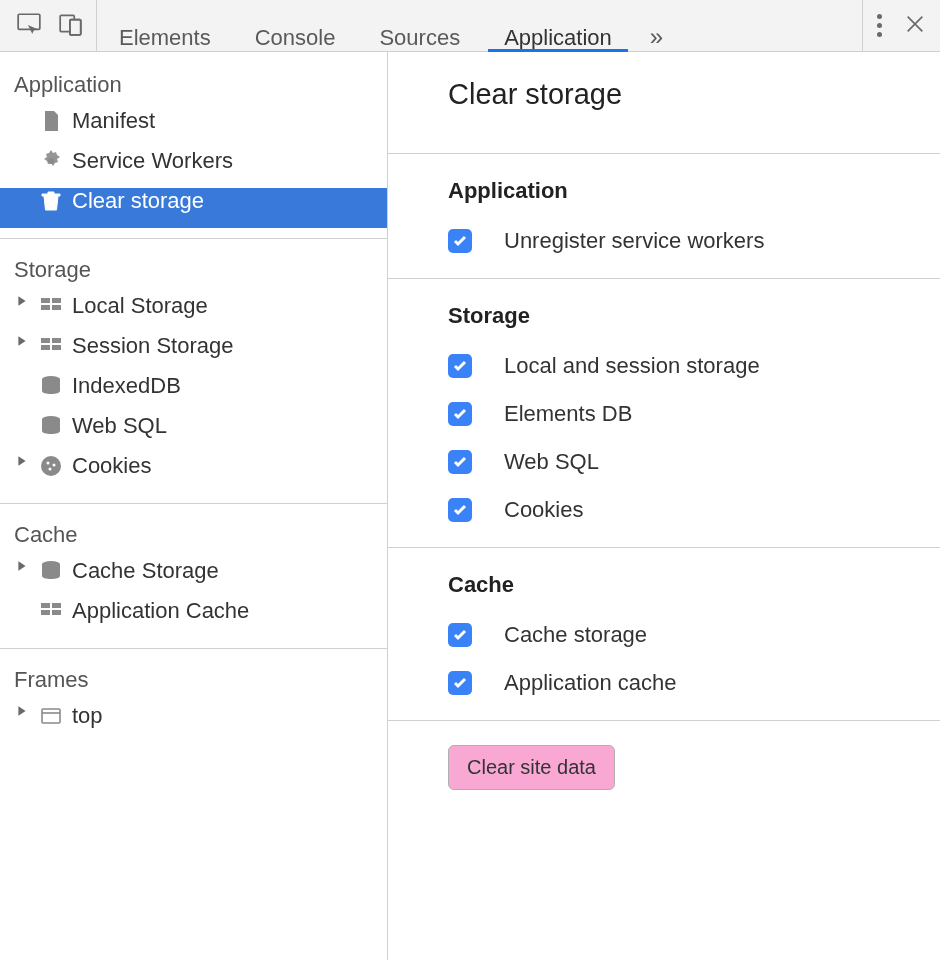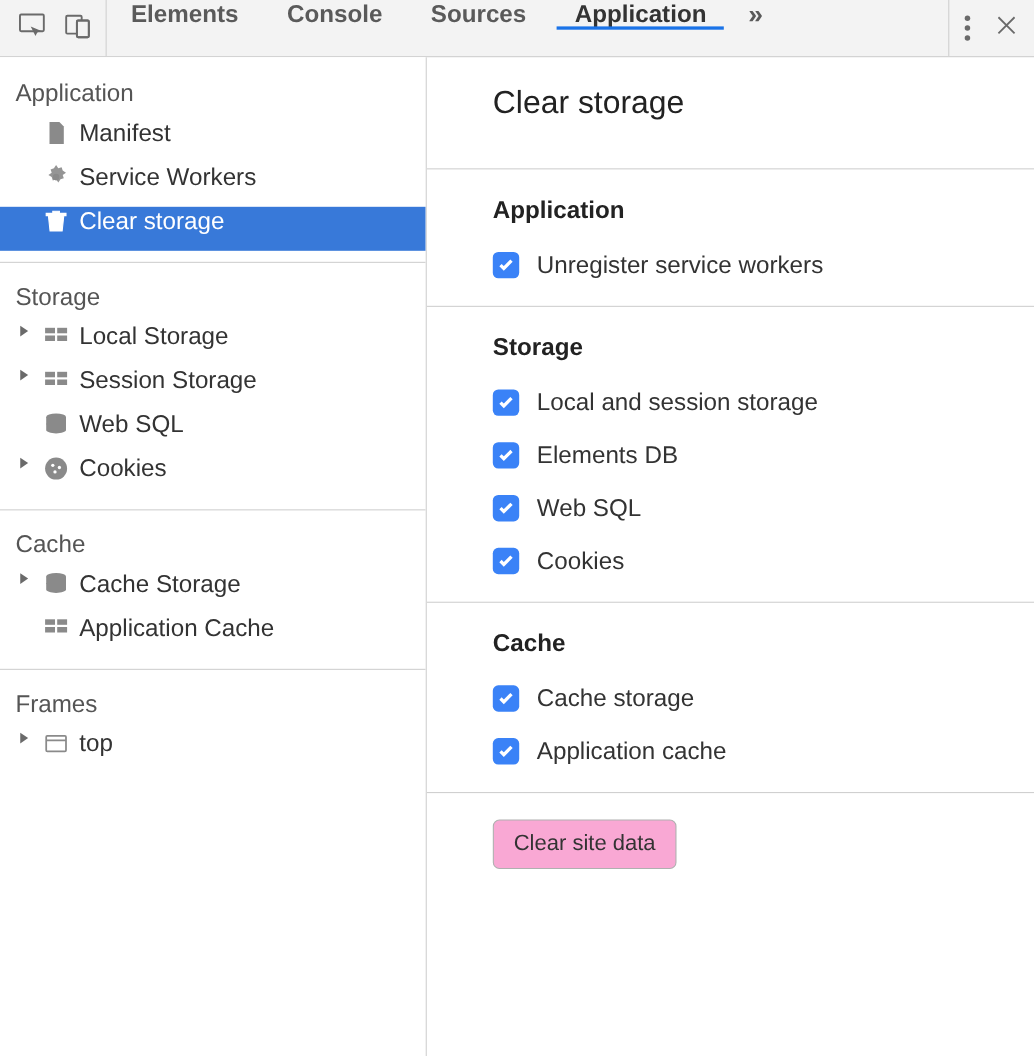--- a/index.html
+++ b/index.html
@@ -22,23 +22,22 @@
     padding-left: 4px;
   }
   .tb-iconwrap {
     display: flex; align-items: center;
     padding: 0 12px;
     border-right: 1px solid #d0d0d0;
     gap: 16px;
   }
   .tb-iconwrap svg { width: 26px; height: 26px; fill: none; stroke: #6a6a6a; stroke-width: 1.6; }
   .tab-strip {
-    display: flex; align-items: flex-start;
+    display: flex; align-items: flex-end;
     flex: 1;
-    font-weight: bold;
   }
   .tab {
     display: flex; align-items: center;
     padding: 0 22px;
     font-size: 22px;
     color: #5a5a5a;
     cursor: default;
     position: relative;
   }
   .tab.active {
@@ -142,21 +141,21 @@
     padding: 24px 60px 24px 60px;
   }
   .ct-section-title {
     font-size: 22px;
     font-weight: 600;
     color: #222;
     margin-bottom: 24px;
   }
   .check-row {
     display: flex; align-items: center;
-    gap: 16px;
+    gap: 32px;
     font-size: 22px;
     color: #333;
     margin-bottom: 22px;
   }
   .check-row:last-child { margin-bottom: 0; }
   .cbox {
     width: 24px; height: 24px;
     border-radius: 5px;
     background: #3a82f7;
     display: inline-flex; align-items: center; justify-content: center;
@@ -293,20 +292,31 @@
     </div>
     <div class="tree-item">
       <span class="caret-spacer"></span>
       <span class="icon-slot">
           <svg viewBox="0 0 24 24">
             <ellipse class="icon-gray" cx="12" cy="5" rx="9" ry="3"></ellipse>
             <path class="icon-gray" d="M3 5v6c0 1.7 4 3 9 3s9-1.3 9-3V5"></path>
             <path class="icon-gray" d="M3 11v6c0 1.7 4 3 9 3s9-1.3 9-3v-6"></path>
           </svg>
         </span>
+      <span>IndexedDB</span>
+    </div>
+    <div class="tree-item">
+      <span class="caret-spacer"></span>
+      <span class="icon-slot">
+          <svg viewBox="0 0 24 24">
+            <ellipse class="icon-gray" cx="12" cy="5" rx="9" ry="3"></ellipse>
+            <path class="icon-gray" d="M3 5v6c0 1.7 4 3 9 3s9-1.3 9-3V5"></path>
+            <path class="icon-gray" d="M3 11v6c0 1.7 4 3 9 3s9-1.3 9-3v-6"></path>
+          </svg>
+        </span>
       <span>Web SQL</span>
     </div>
     <div class="tree-item">
       <span class="caret">
           <svg viewBox="0 0 10 10">
             <path d="M2 1 L8 5 L2 9 z" fill="#6a6a6a"></path>
           </svg>
         </span>
       <span class="icon-slot">
           <svg viewBox="0 0 24 24">

